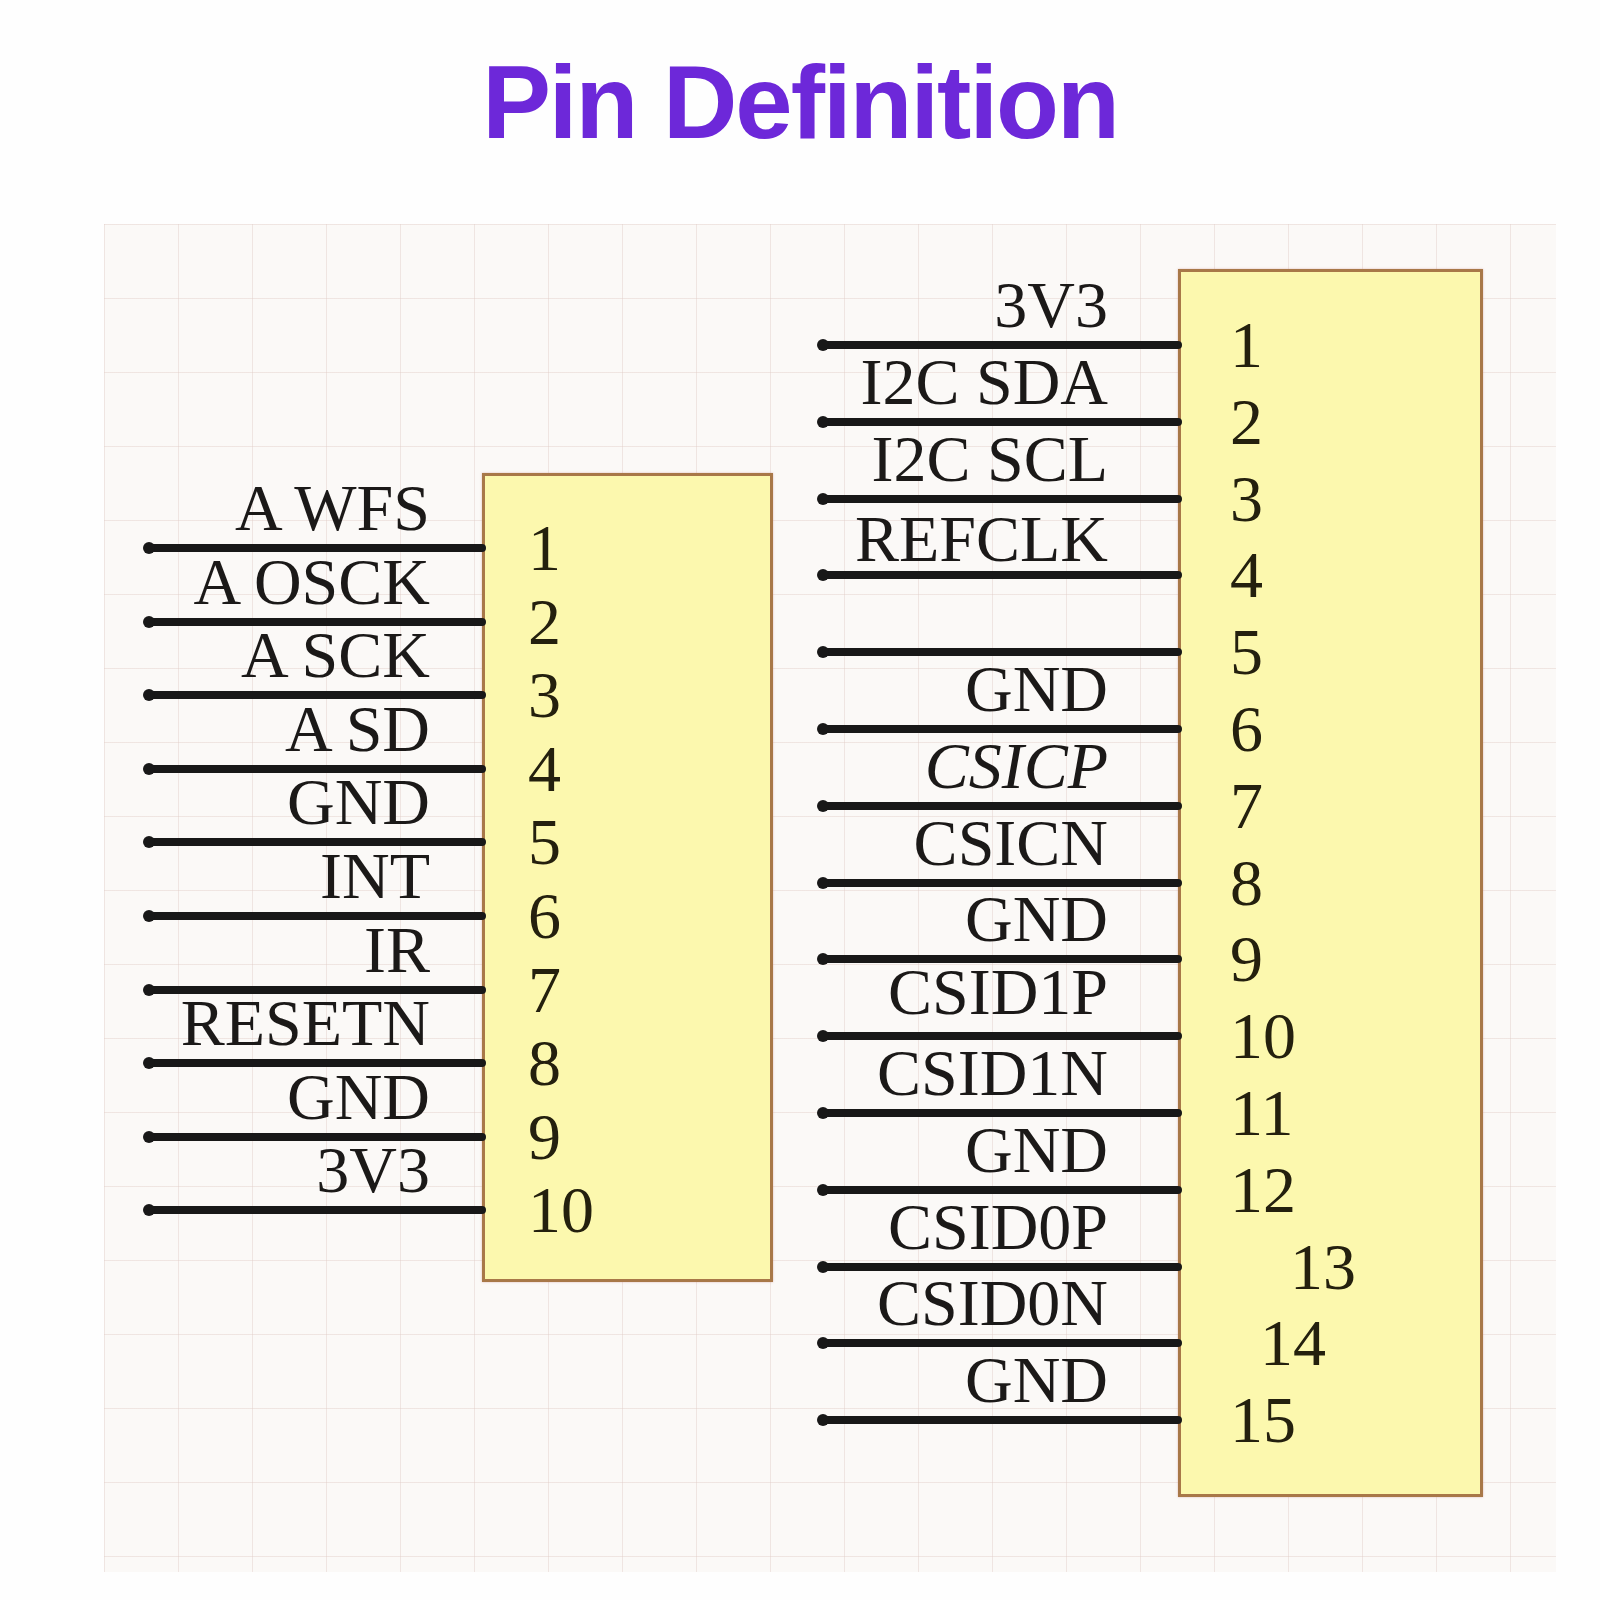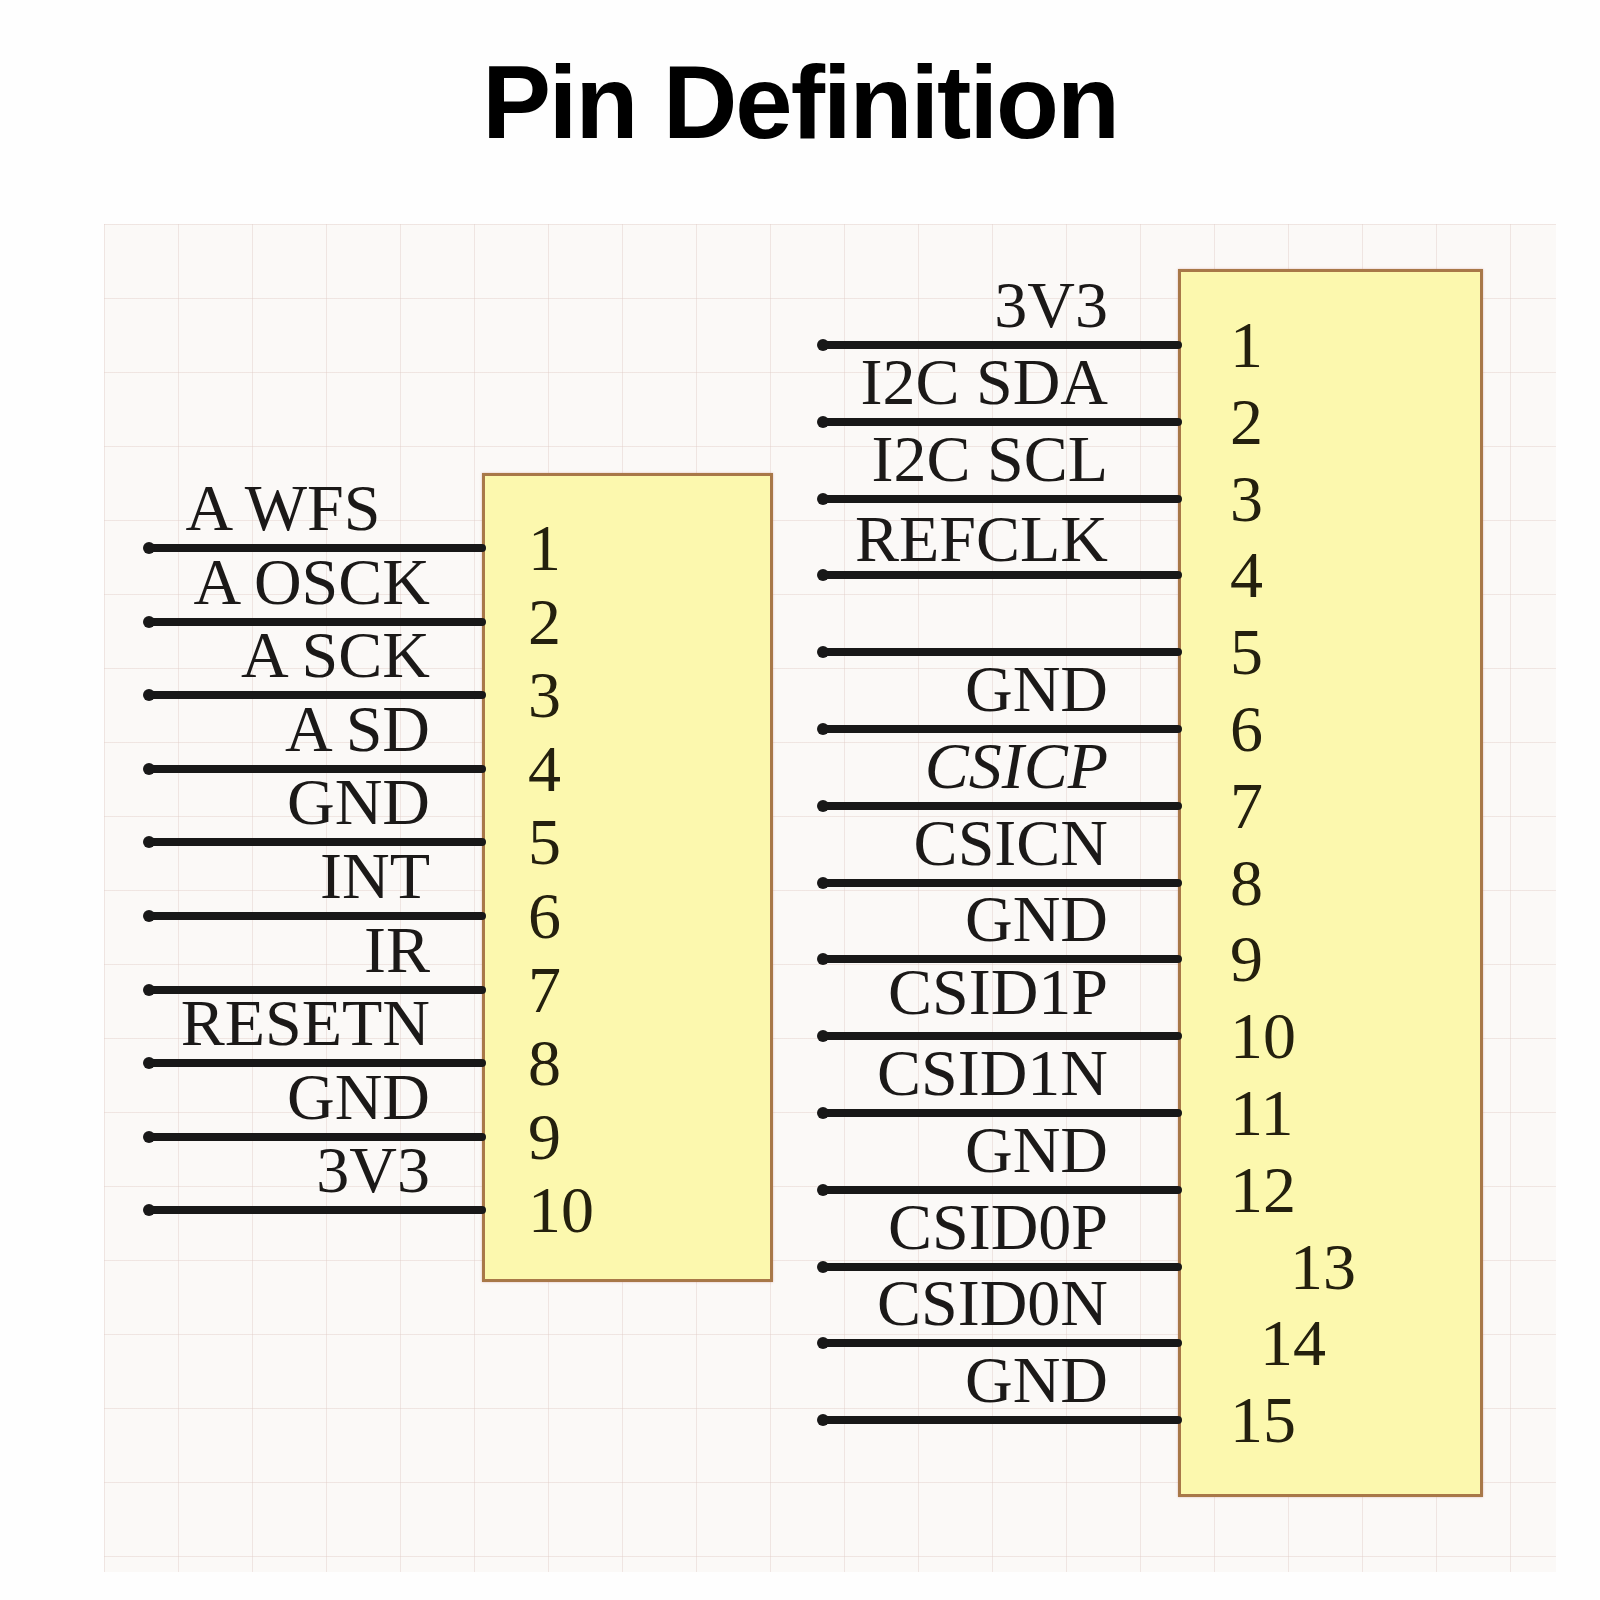--- a/index.html
+++ b/index.html
@@ -10,21 +10,21 @@
   #canvas-grid{
     position:absolute;left:104px;top:224px;width:1452px;height:1348px;
     background-color:#fbf9f7;
     background-image:
       repeating-linear-gradient(to right, rgba(225,205,200,0.45) 0 1px, transparent 1px 74px),
       repeating-linear-gradient(to bottom, rgba(225,205,200,0.45) 0 1px, transparent 1px 74px);
   }
   #page-title{
     position:absolute;left:0;top:44px;width:1600px;text-align:center;
     font-family:"Liberation Sans",sans-serif;font-weight:bold;
-    font-size:103px;letter-spacing:-2px;color:#000000;
+    font-size:103px;letter-spacing:-2px;color:#6d28d9;
   }
   .conn-box{
     position:absolute;background:#fcf8ae;border:3px solid #a87848;box-sizing:border-box;
     box-shadow:0 0 2px rgba(200,120,120,0.5);
   }
   .pin-line{
     position:absolute;height:8px;background:#181818;border-radius:4px;
   }
   .pin-line .tip{
     position:absolute;left:-3px;top:-2px;width:12px;height:12px;border-radius:50%;
@@ -43,21 +43,21 @@
 <body>
 
 <div id="stage">
   <div id="canvas-grid"></div>
   <div id="page-title">Pin Definition</div>
   <div id="connectors">
       <div class="conn-box" style="left: 482px; top: 473px; width: 291px; height: 809px;"></div>
       <div class="pin-line" style="left: 146px; top: 544px; width: 340px;">
         <span class="tip"></span>
       </div>
-      <div class="pin-label" style="left: 128px; top: 473px; width: 310px; text-align: center;">A WFS</div>
+      <div class="pin-label" style="left: 120px; top: 473px; width: 310px;">A WFS</div>
       <div class="pin-number" style="left: 528px; top: 513px; width: 120px;">1</div>
       <div class="pin-line" style="left: 146px; top: 618px; width: 340px;">
         <span class="tip"></span>
       </div>
       <div class="pin-label" style="left: 120px; top: 547px; width: 310px;">A OSCK</div>
       <div class="pin-number" style="left: 528px; top: 587px; width: 120px;">2</div>
       <div class="pin-line" style="left: 146px; top: 691px; width: 340px;">
         <span class="tip"></span>
       </div>
       <div class="pin-label" style="left: 120px; top: 620px; width: 310px;">A SCK</div>

